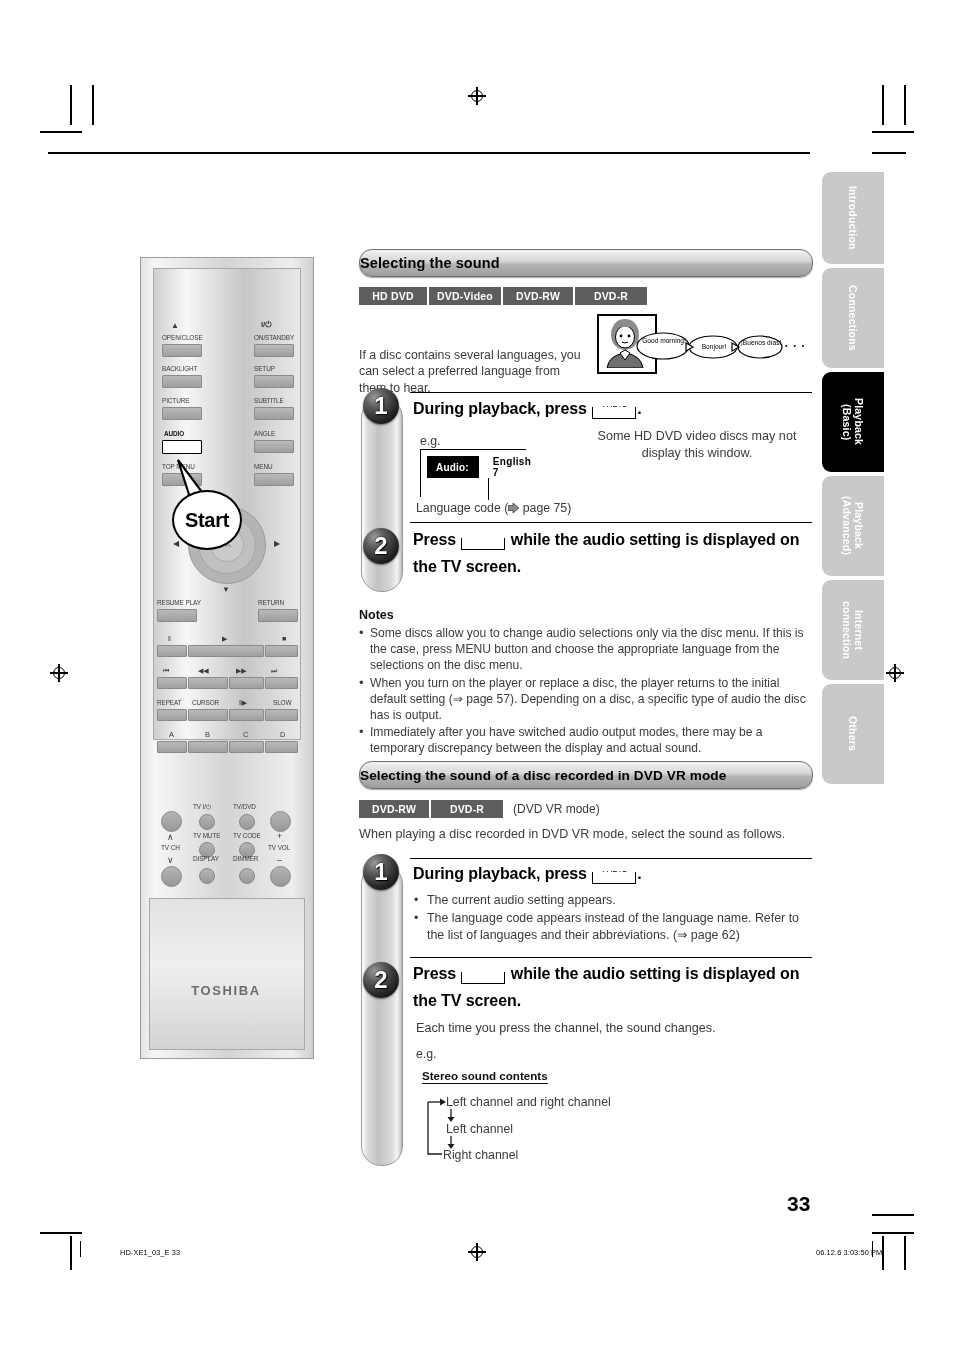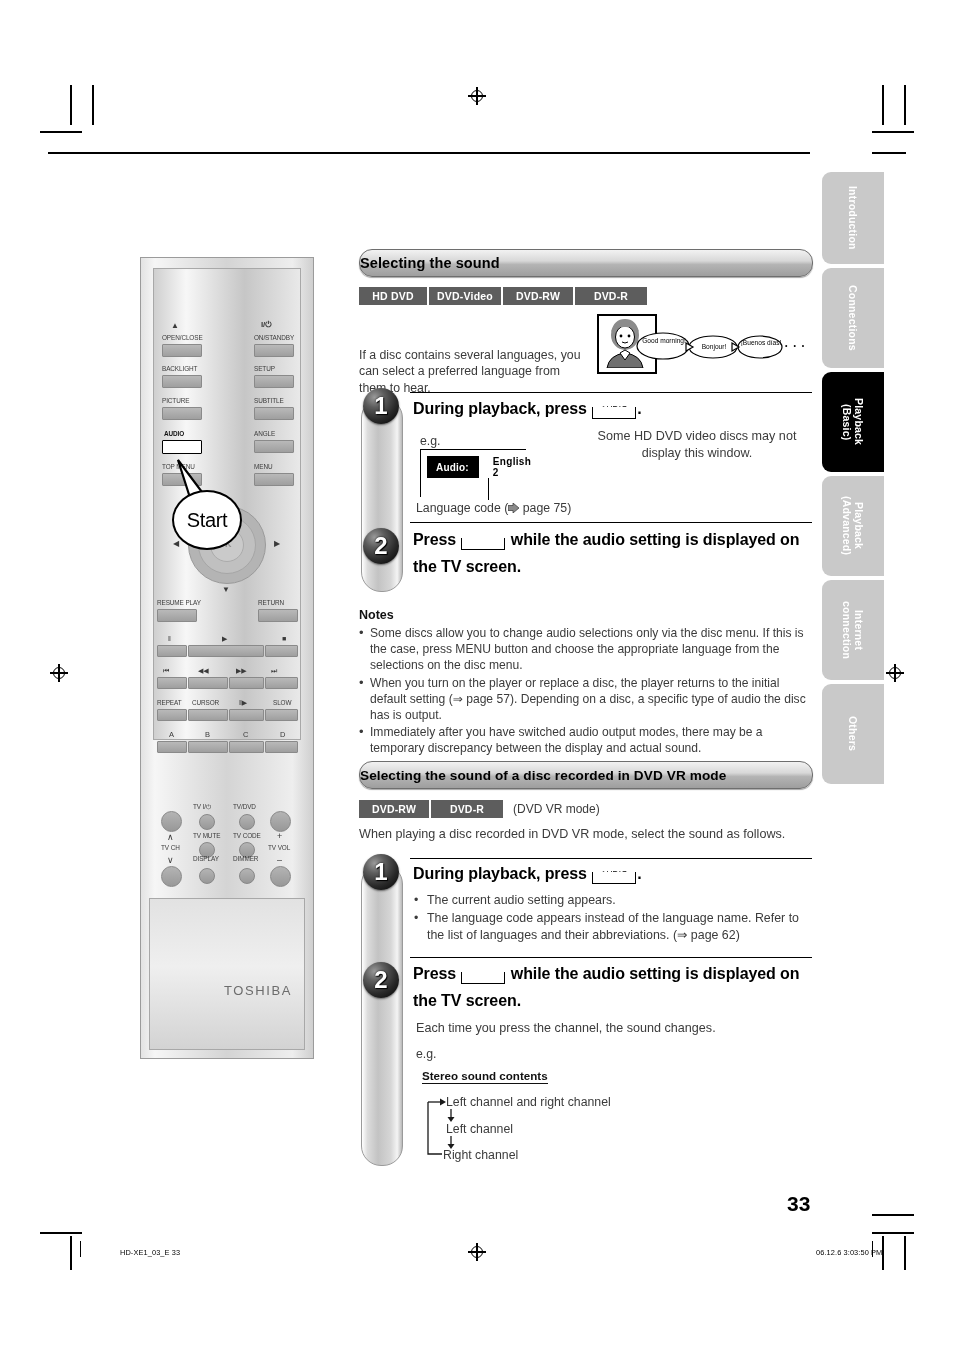--- a/index.html
+++ b/index.html
@@ -98,21 +98,21 @@
   .btn{position:absolute;background:linear-gradient(to bottom,#b9b9b9,#9f9f9f);
        border:1px solid #8a8a8a;border-radius:1px;}
   .blbl{position:absolute;font-size:6.4px;color:#3a3a3a;letter-spacing:-.1px;
         white-space:nowrap;font-family:"Liberation Sans",sans-serif;}
   .rcirc{position:absolute;border-radius:50%;}
   .tvbtn{position:absolute;border-radius:50%;
          background:linear-gradient(to bottom,#b4b4b4,#989898);border:1px solid #878787;}
 
   .startbub{position:absolute;background:#fff;border:2.2px solid #000;border-radius:50%;
             display:flex;align-items:center;justify-content:center;}
-  .startbub b{font-size:20px;font-weight:normal;letter-spacing:-.3px;}
+  .startbub b{font-size:20px;font-weight:bold;letter-spacing:-.3px;}
 
   
   .pageno{font-size:21px;font-weight:bold;}
   .ftxt{font-size:7.4px;color:#000;letter-spacing:.1px;padding-left:32px;}
   .vline{position:absolute;background:#000;width:1.4px;}
   .hline{position:absolute;background:#000;height:1.4px;}
 </style>
 </head>
 <body>
 
@@ -284,22 +284,22 @@
   <div class="blbl" style="left:92px;top:597px;">DIMMER</div>
   <div class="blbl" style="left:136px;top:597px;font-size:9px;">–</div>
 
   <div class="tvbtn" style="left:20px;top:608px;width:19px;height:19px;"></div>
   <div class="tvbtn" style="left:58px;top:610px;width:14px;height:14px;"></div>
   <div class="tvbtn" style="left:98px;top:610px;width:14px;height:14px;"></div>
   <div class="tvbtn" style="left:129px;top:608px;width:19px;height:19px;"></div>
 
   <div class="rpanel" style="left:8px;top:640px;width:154px;height:150px;
               background:linear-gradient(to bottom,#e2e2e2,#efefef 45%,#d3d3d3 100%);"></div>
-  <div class="abs" style="left:8px;top:725px;width:154px;text-align:center;font-size:13px;font-weight:normal;
-              color:#6c6c6c;letter-spacing:1.6px;margin-left:32px;">TOSHIBA</div>
+  <div class="abs" style="left:8px;top:725px;width:154px;text-align:center;font-size:13px;font-weight:bold;
+              color:#6c6c6c;letter-spacing:1.6px;">TOSHIBA</div>
 </div>
 
 <svg class="abs" width="70" height="70" style="left:168px;top:448px;">
   <polygon points="10,12 40,52 24,56" fill="#ffffff" stroke="#000000" stroke-width="2.2"></polygon>
 </svg>
 <div class="startbub abs" style="left:172px;top:490px;width:66px;height:56px;">
   <b>Start</b>
 </div>
 
 <div class="secbar abs" style="left:359px;top:249px;width:452px;">
@@ -356,21 +356,21 @@
     <span class="lbl">AUDIO</span>
     <span class="box"></span>
   </span><span>.</span>
 </div>
 
 <div class="btxt abs" style="left:420px;top:433px;">e.g.</div>
 <div class="hline" style="left:420px;top:449px;width:106px;"></div>
 <div class="vline" style="left:420px;top:449px;height:48px;"></div>
 <div class="osd abs" style="left:427px;top:456px;width:94px;height:22px;">
   <span class="k">Audio:</span>
-  <span class="v">English 2</span>
+  <span class="v">English 7</span>
 </div>
 <div class="vline" style="left:488px;top:478px;height:22px;"></div>
 <div class="btxt abs" style="left:416px;top:500px;white-space:nowrap;">
   <span>Language code (</span><span class="parrow"><svg width="11" height="10" viewBox="0 0 11 10">
         <path d="M0 2.5 h5 V0 l6 5 l-6 5 V7.5 H0 z" fill="#8a8a8a" stroke="#333" stroke-width=".7"></path>
       </svg></span> <span>page 75)</span>
 </div>
 
 <div class="btxt abs" style="left:577px;top:428px;width:240px;font-size:12.6px;line-height:17px;text-align:center;">Some HD DVD video discs may not display this window.</div>
 

